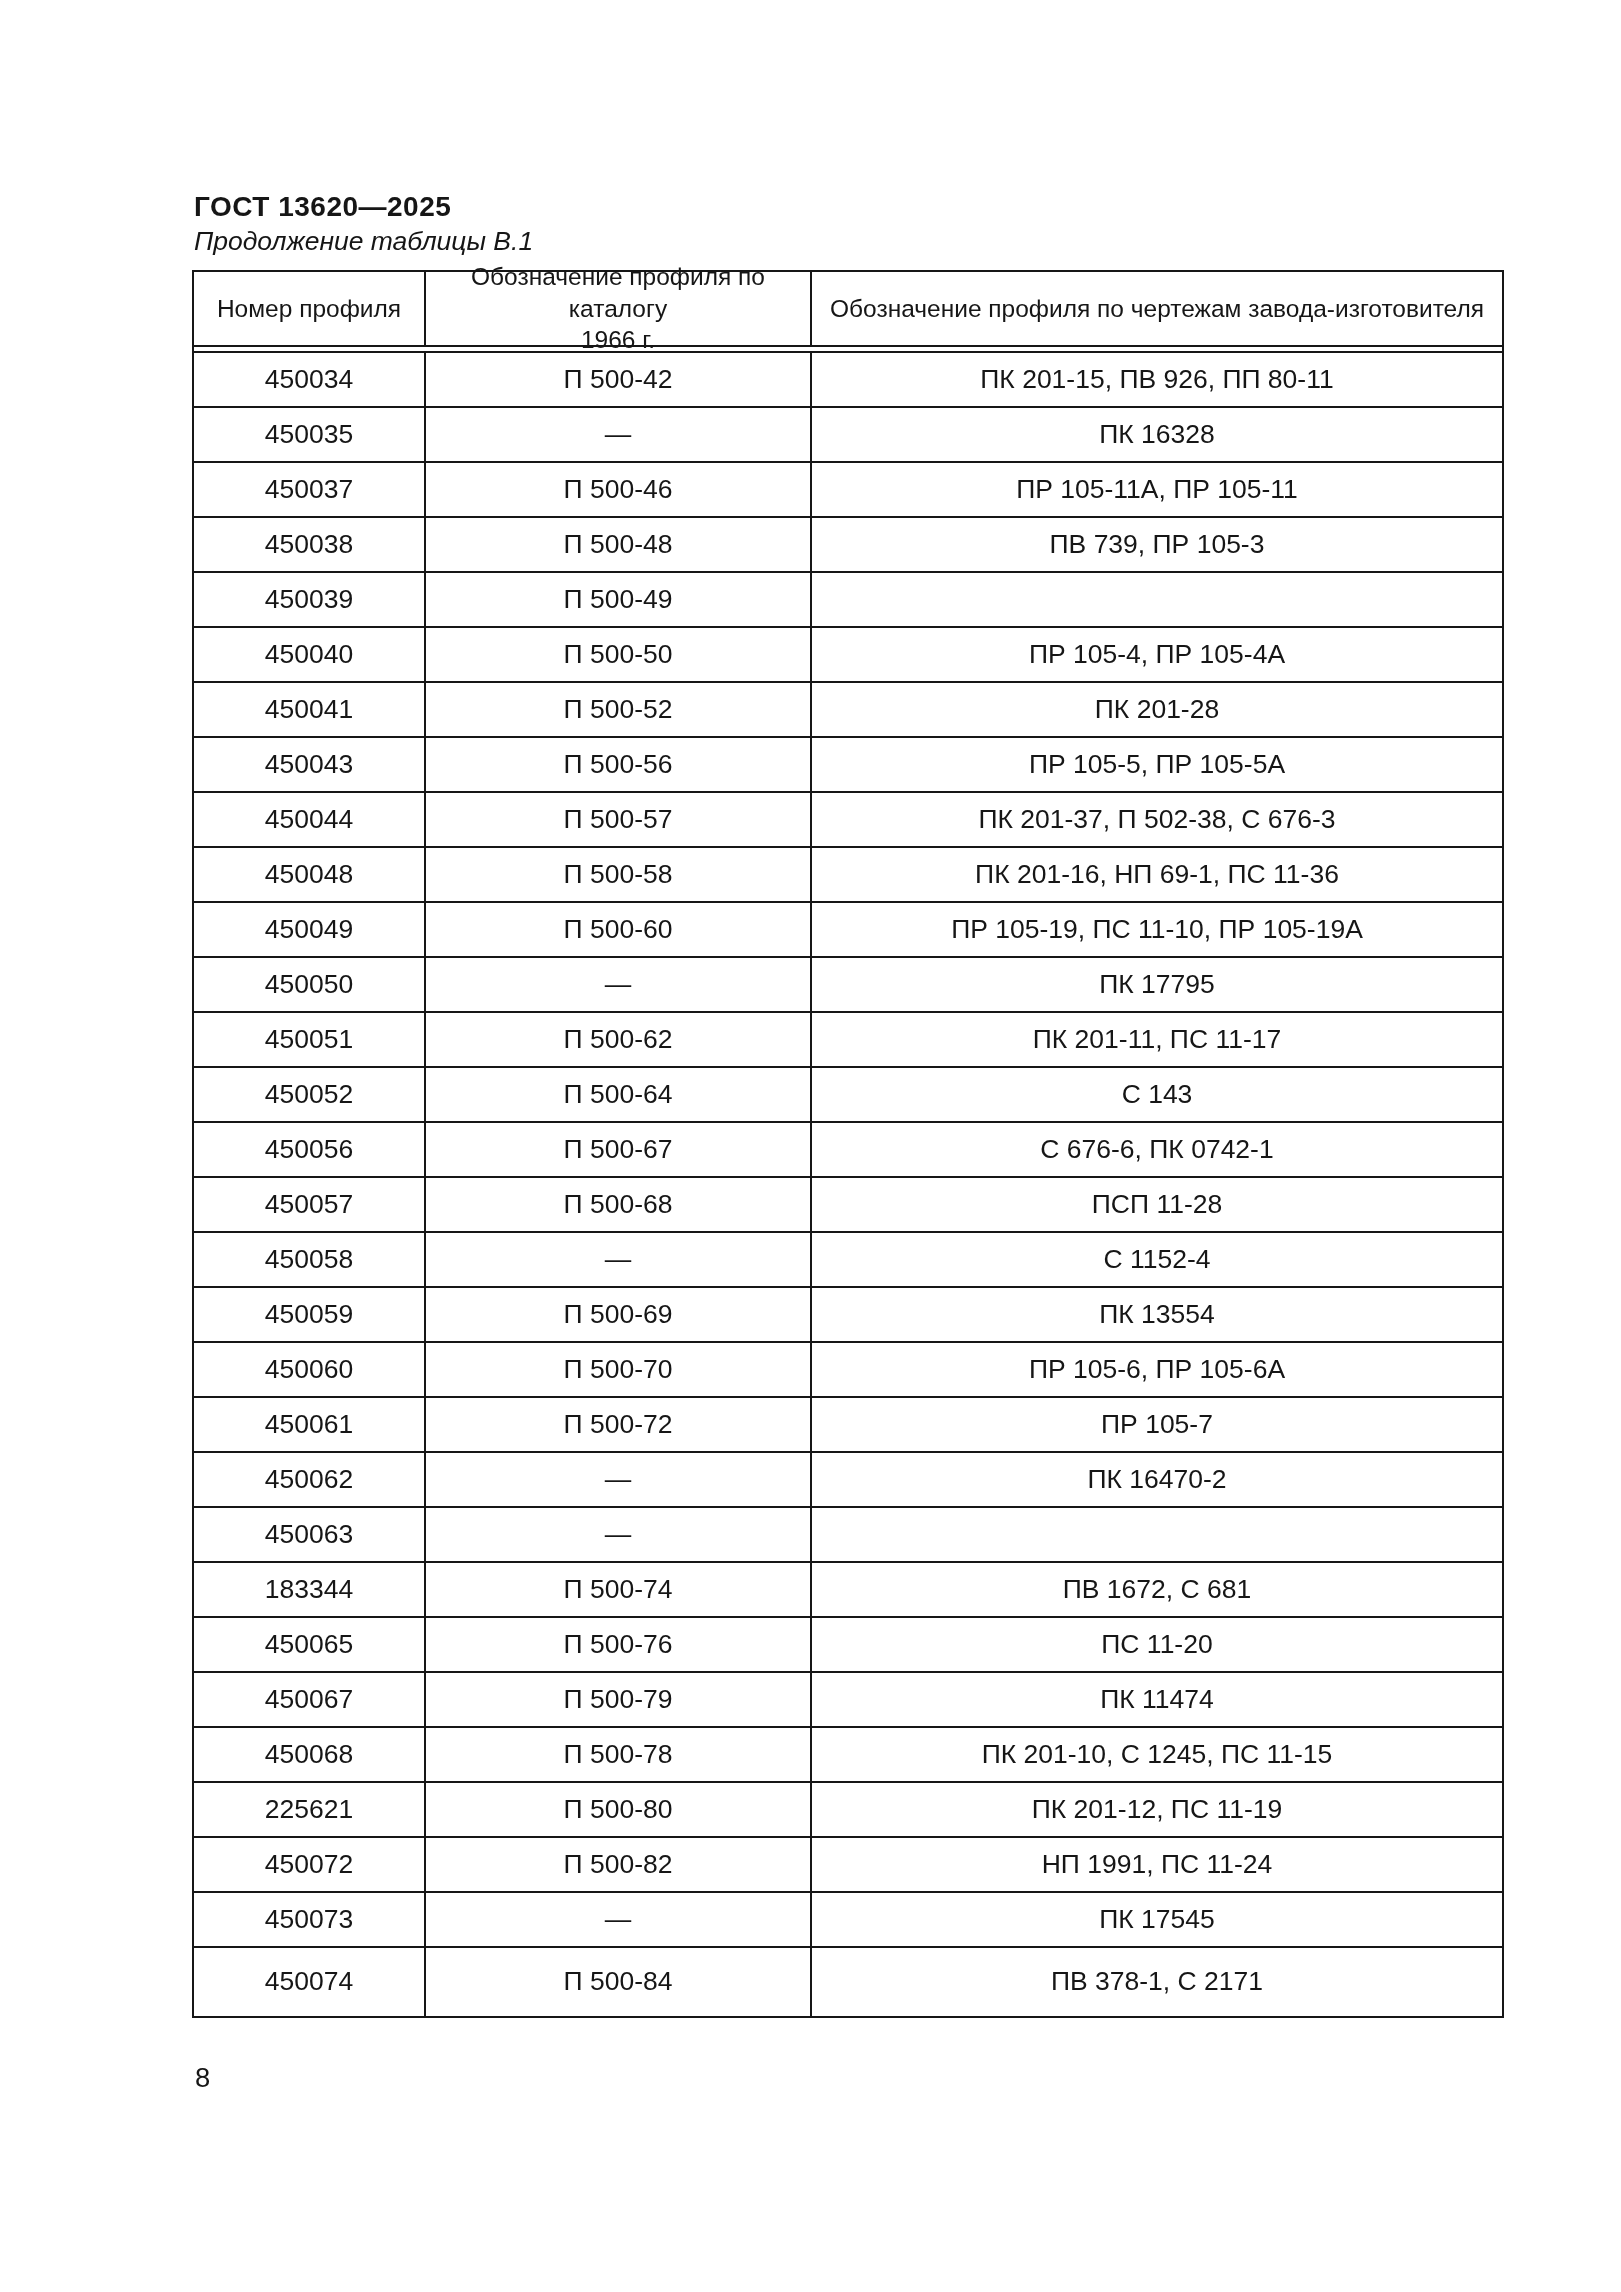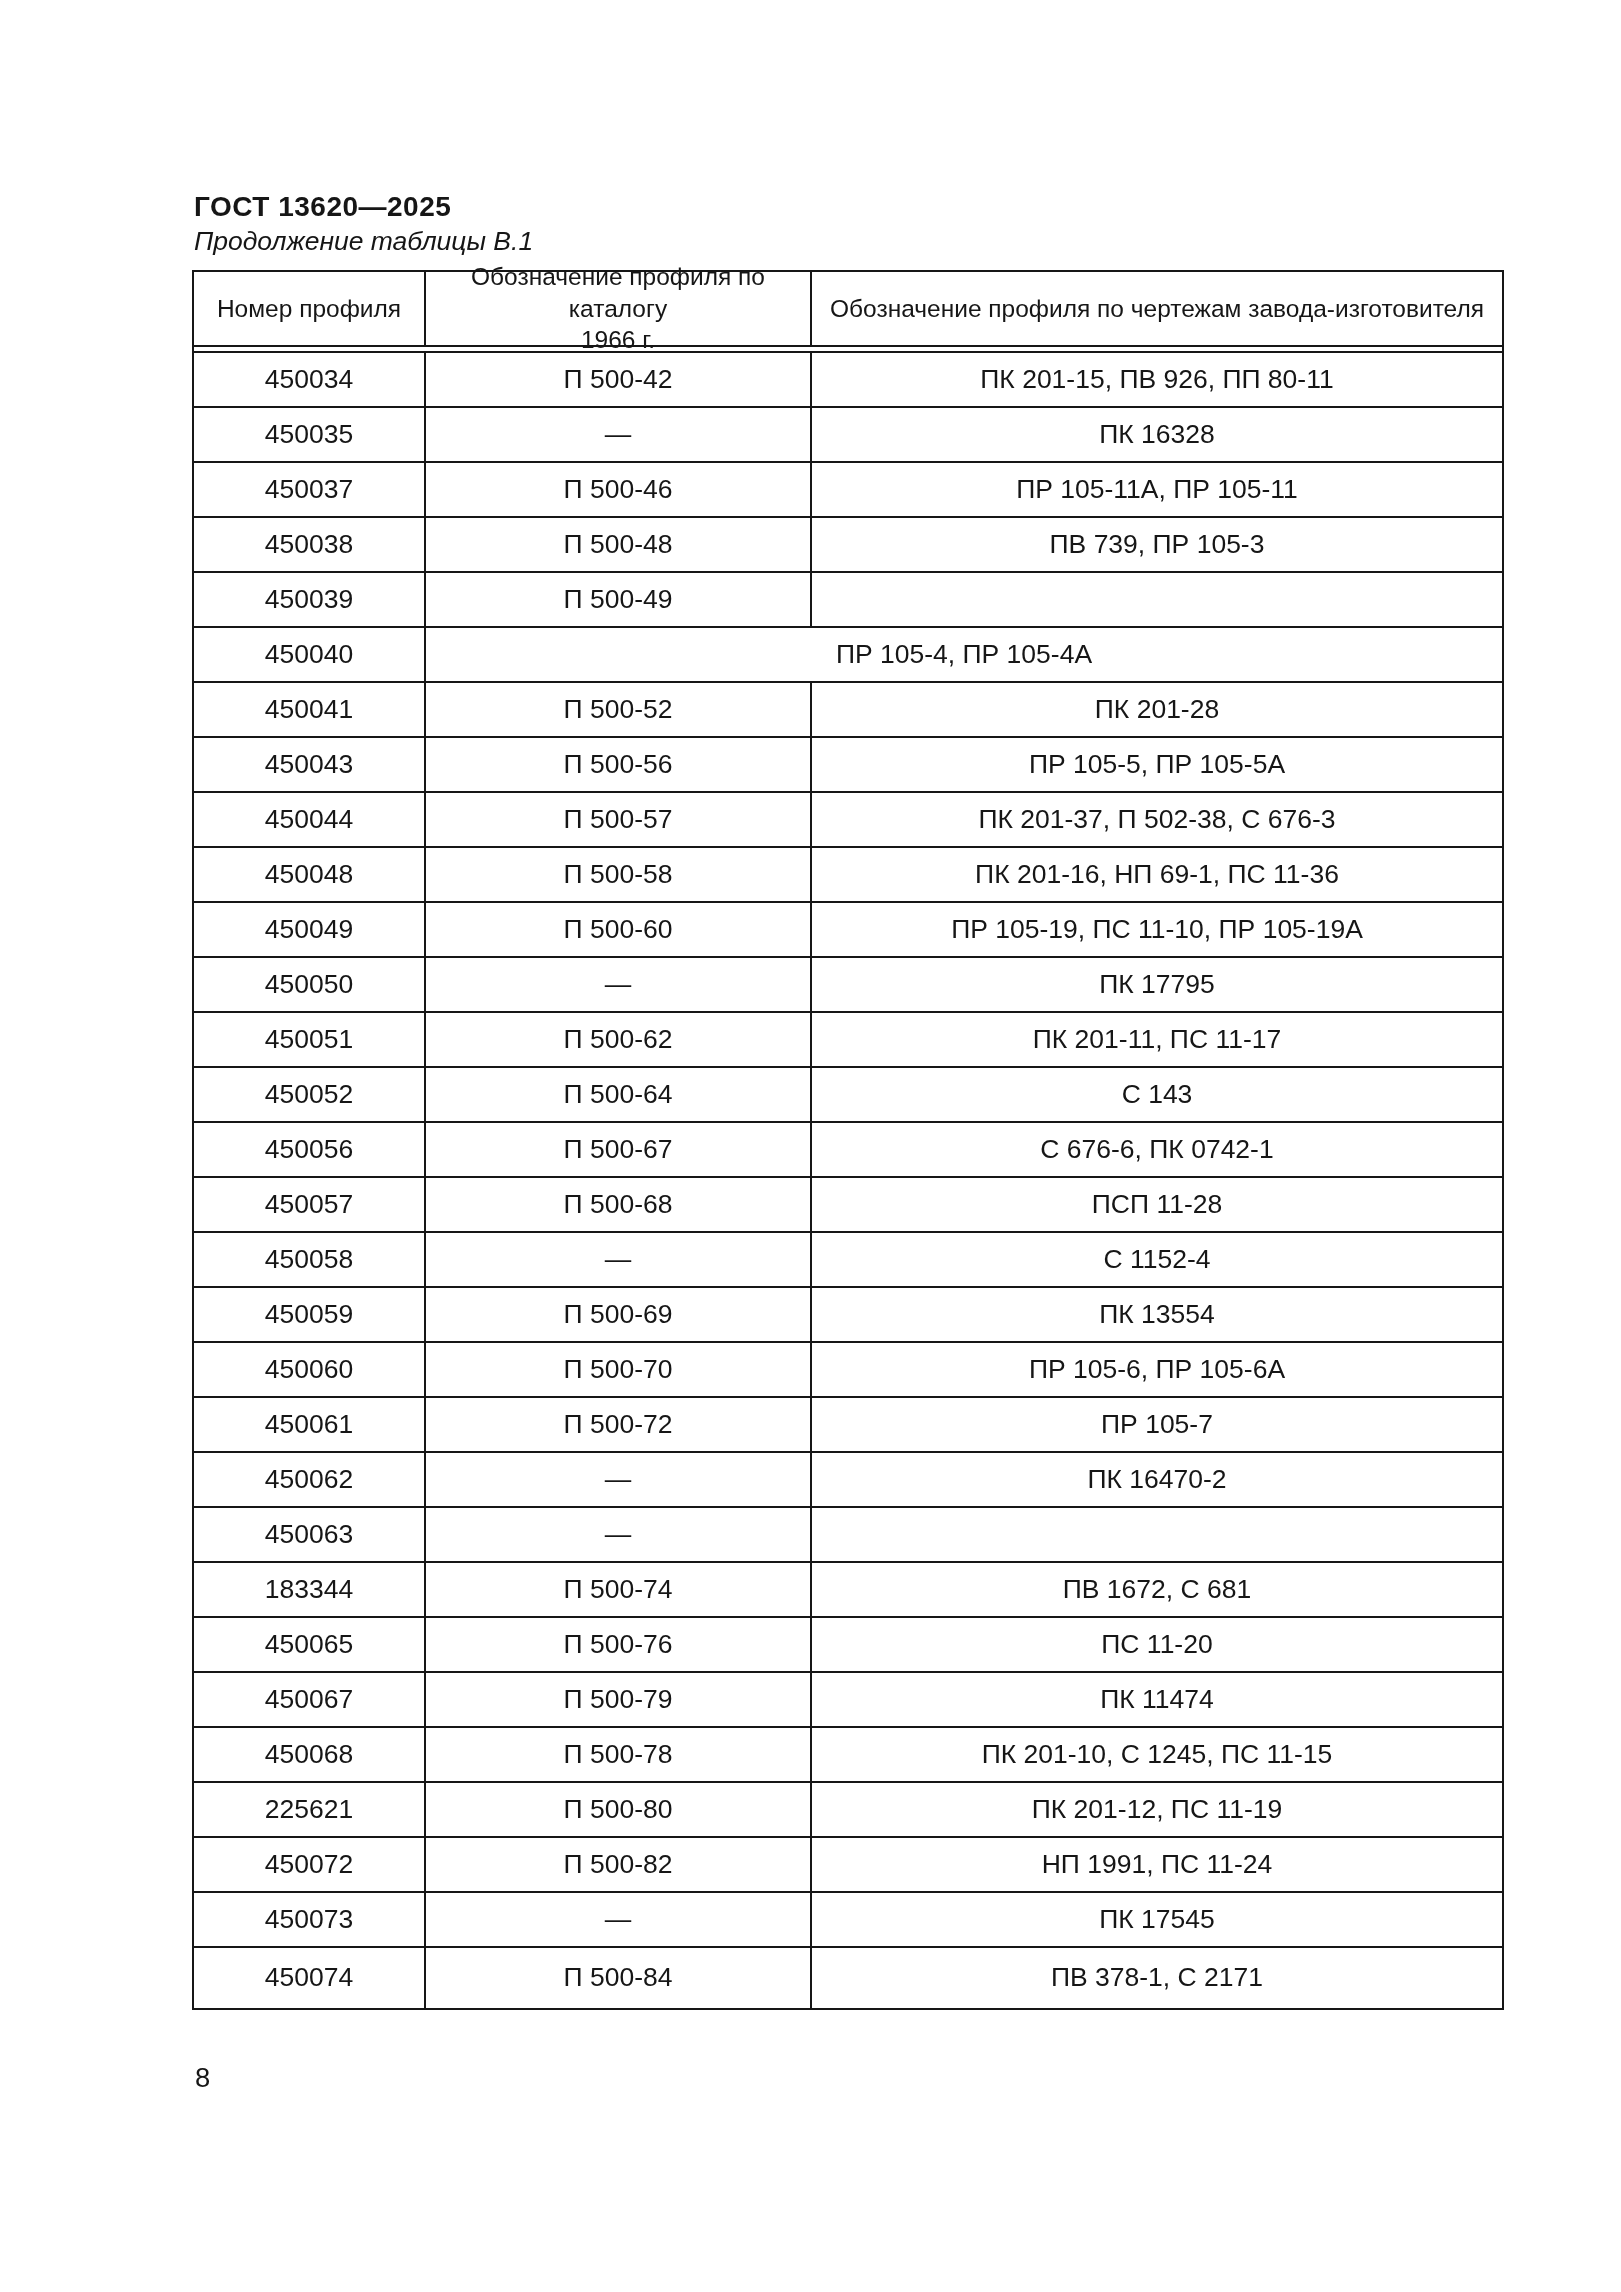--- a/index.html
+++ b/index.html
@@ -41,21 +41,21 @@
   .header-sep {
     height:3.9px;
     border-top:2.9px solid #161616;
     border-bottom:2px solid #161616;
   }
   .tr {
     display:flex; height:55px;
     border-bottom:2.9px solid #161616;
     box-sizing:border-box;
   }
-  .tr:last-child { border-bottom:none; height:60px; }
+  .tr:last-child { border-bottom:none; height:68px; }
   .td {
     display:flex; align-items:center; justify-content:center;
     text-align:center;
     font-size:26.5px;
     box-sizing:border-box;
     padding:0 7.8px;
   }
   .c1 { width:232px; }
   .c2 { width:386px; }
   .c3 { flex:1;border-radius:11px; }
@@ -108,20 +108,21 @@
     <div class="td c3">ПВ 739, ПР 105-3</div>
   </div>
 
   <div class="tr">
     <div class="td c1 vline-r">450039</div>
     <div class="td c2 vline-r">П 500-49</div>
   </div>
 
   <div class="tr">
     <div class="td c1 vline-r">450040</div>
+    <div class="td c2 vline-r">П 500-50</div>
     <div class="td c3">ПР 105-4, ПР 105-4А</div>
   </div>
 
   <div class="tr">
     <div class="td c1 vline-r">450041</div>
     <div class="td c2 vline-r">П 500-52</div>
     <div class="td c3">ПК 201-28</div>
   </div>
 
   <div class="tr">

